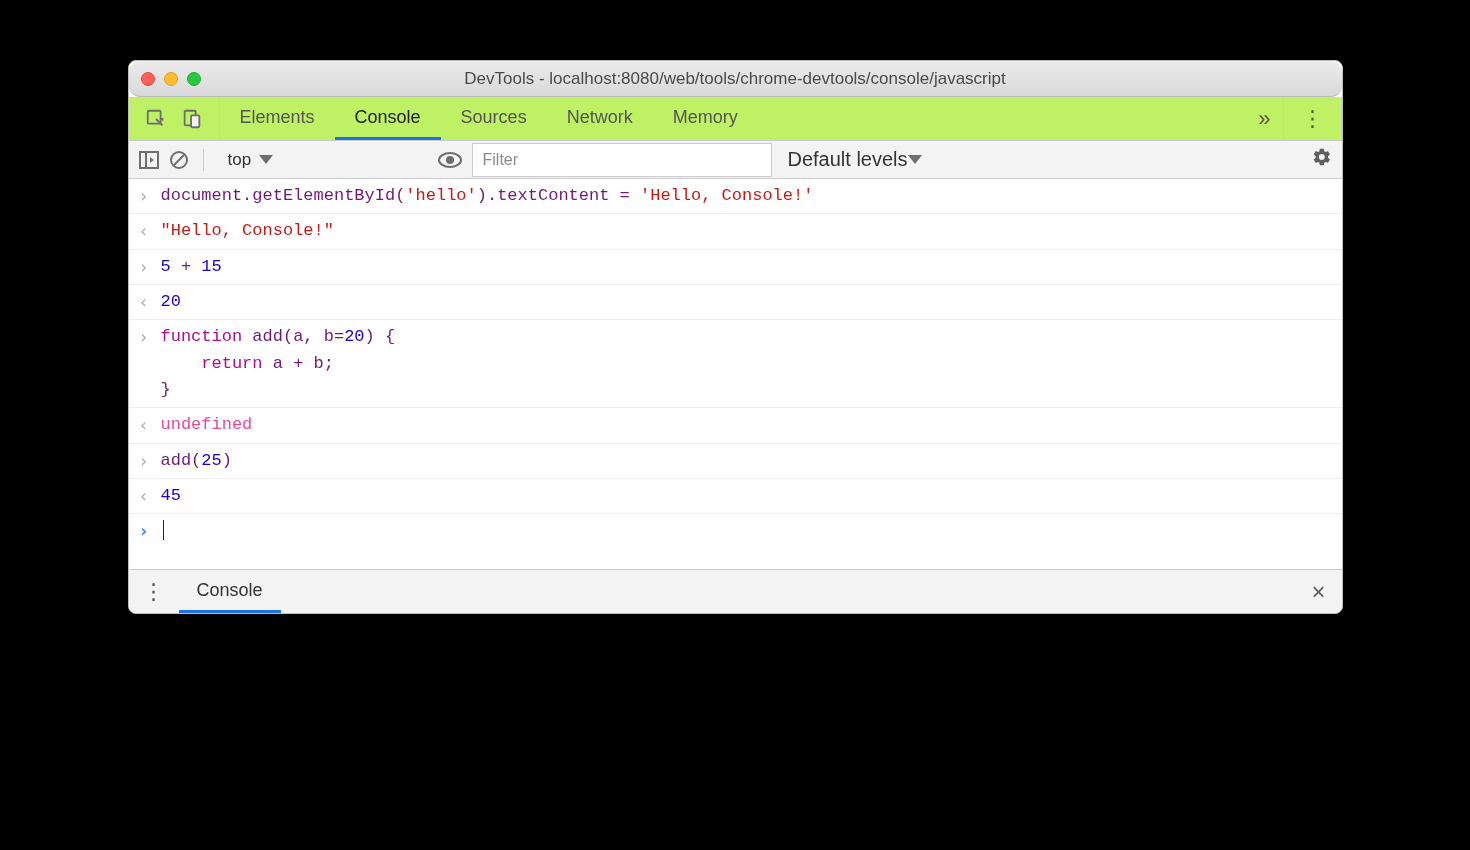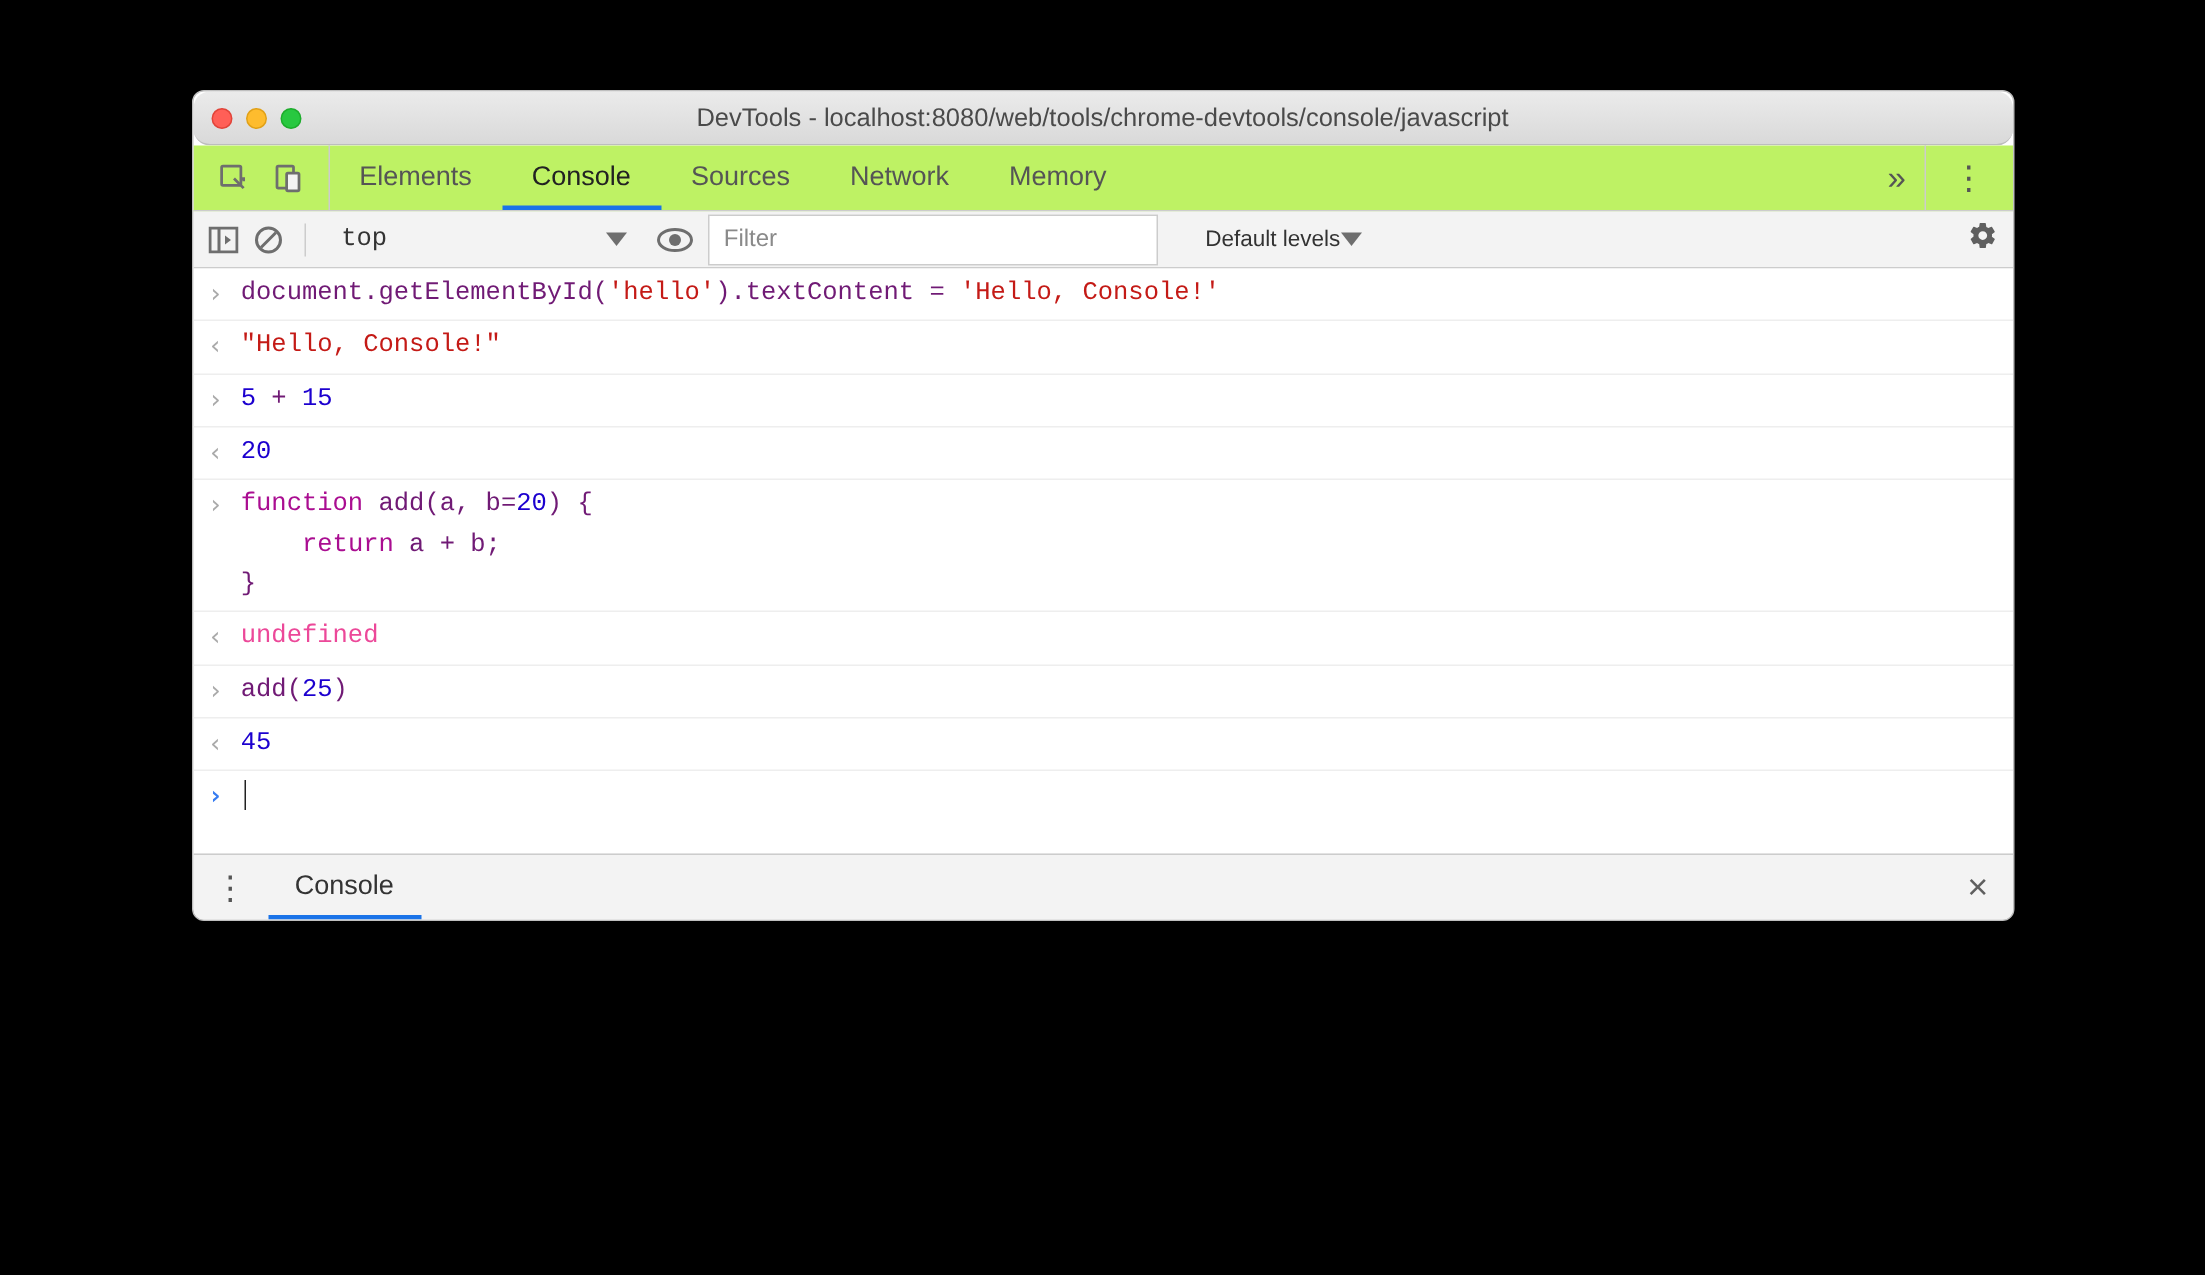--- a/index.html
+++ b/index.html
@@ -105,23 +105,21 @@
     }
     .sep { width: 1px; height: 22px; background: #ccc; margin: 0 4px; }
     .context-select {
       display: flex;
       align-items: center;
       gap: 8px;
       padding: 2px 10px;
       font-size: 17px;
       color: #333;
       min-width: 210px;
-      justify-content: space-between;
-      cursor: pointer;
-      font-family: Liberation Mono, monospace;
+      cursor: pointer;
     }
     .dropdown-caret {
       width: 0; height: 0;
       border-left: 7px solid transparent;
       border-right: 7px solid transparent;
       border-top: 9px solid #6e6e6e;
     }
     .filter-input {
       flex: 0 0 300px;
       height: 28px;
@@ -129,25 +127,24 @@
       background: #fff;
       padding: 16px 10px;
       font-size: 16px;
       color: #333;
     }
     .filter-input::placeholder { color: #8a8a8a; }
     .levels {
       display: flex;
       align-items: center;
       gap: 0;
-      font-size: 15px;
+      font-size: 20px;
       color: #333;
       cursor: pointer;
       padding: 0 6px;
-      margin-left: 16px;
     }
     .spacer { flex: 1; }
     .gear { color: #5f5f5f; font-size: 20px; cursor: pointer; }
     .console-body {
       font-family: Menlo, Consolas, "Courier New", monospace;
       font-size: 17px;
       line-height: 1.55;
       min-height: 390px;
       background: #fff;
     }

